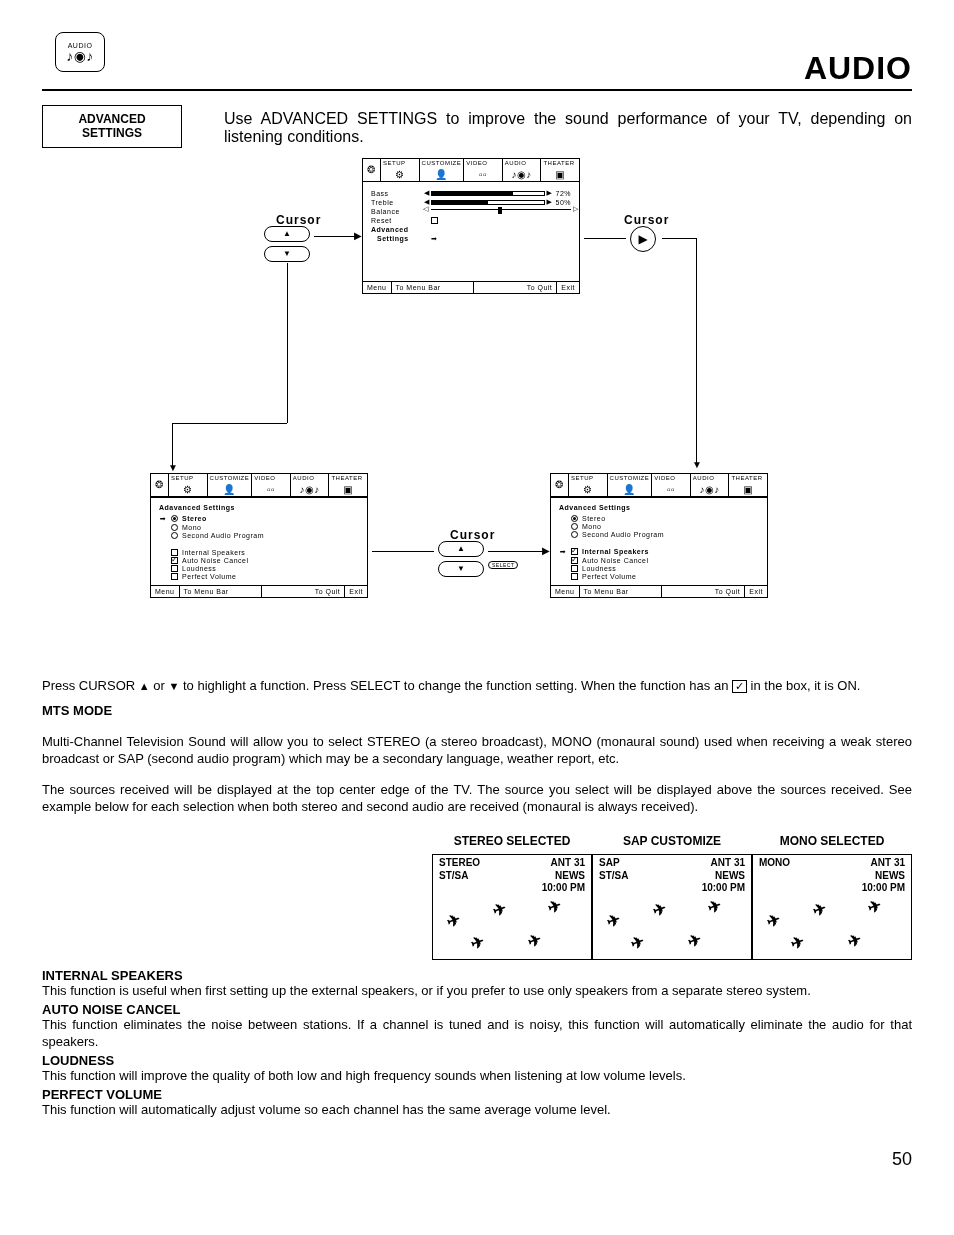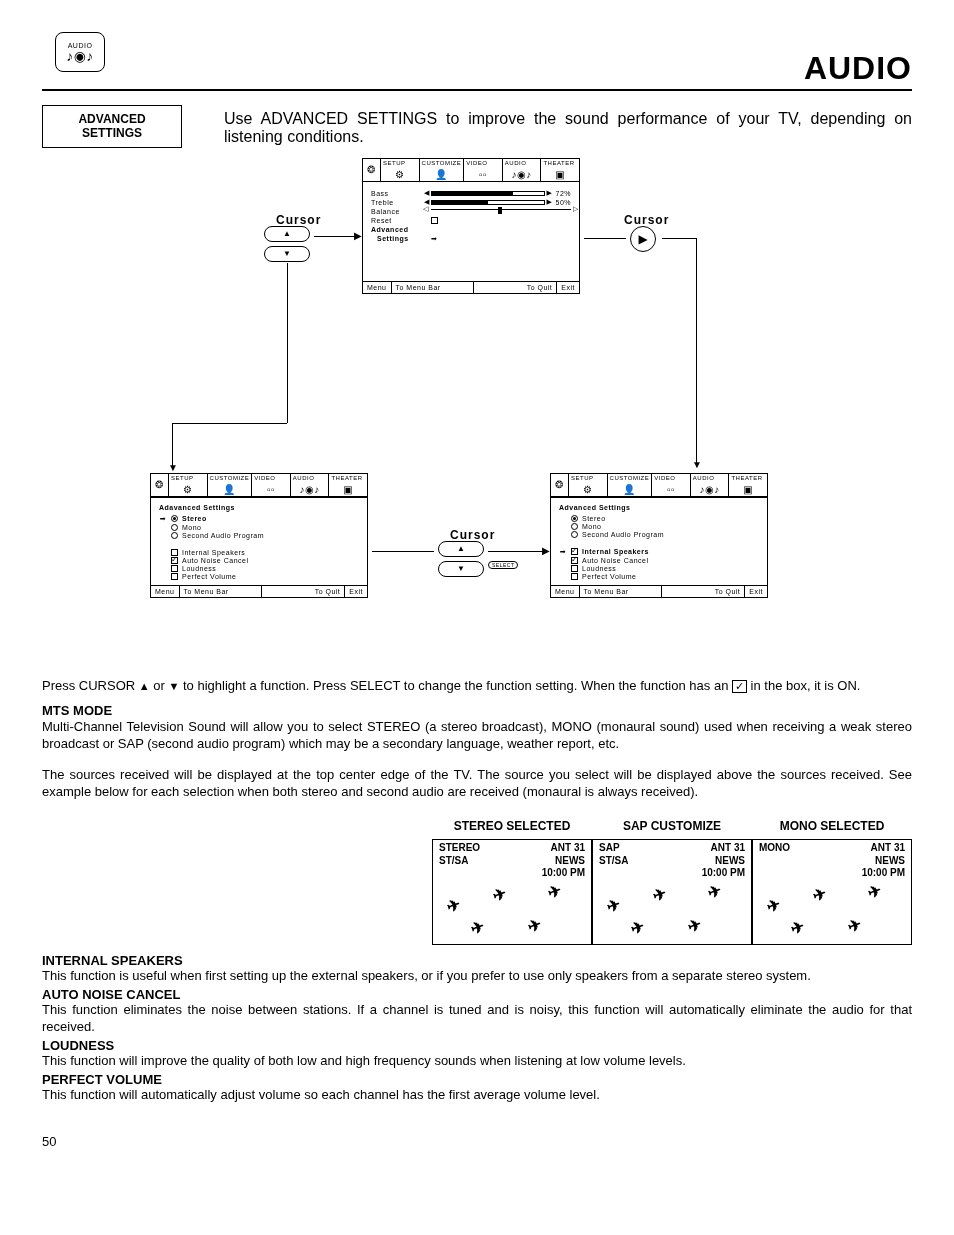--- a/index.html
+++ b/index.html
@@ -103,21 +103,21 @@
   .body-text .arrows { font-size:11px;}
   .tick-box { display:inline-flex; width:15px; height:13px; border:1px solid #000; align-items:center; justify-content:center; font-size:11px; vertical-align:middle;}
   .sec-head { font-weight: bold; font-size: 13px; margin-top:8px;}
   .examples { display: flex; justify-content: flex-end; margin: 18px 0 8px 0; }
   .ex-col { display:flex; flex-direction:column; align-items:center; gap:6px;}
   .ex-title { font-weight:bold; font-size:12px; }
   .ex-box { width:160px; height:106px; border:1.5px solid #000; position:relative; font-size:10px; font-weight:bold; overflow:hidden;}
   .ex-row { display:flex; justify-content:space-between; padding:2px 6px 0 6px;}
   .ex-right { text-align:right; line-height:1.15;}
   .ex-plane { position:absolute; font-size:16px; transform:rotate(-20deg);}
-  .page-num { text-align:left; font-size:13px; margin-top:30px;}
+  .page-num { text-align:right; font-size:18px; margin-top:30px;}
 </style>
 </head>
 <body>
 
 <div class="top-icon">
   <span>AUDIO</span>
   <span class="top-icon-glyph">♪◉♪</span>
 </div>
 
 <h1 class="page-title">AUDIO</h1>
@@ -324,21 +324,21 @@
   </div>
 
 </div>
 
 <p class="body-text">
   <span>Press CURSOR </span><span class="arrows">▲</span><span> or </span><span class="arrows">▼</span><span> to highlight a function. Press SELECT to change the function setting. When the function has an </span>
   <span class="tick-box">✓</span><span> in the box, it is ON.</span>
 </p>
 
 <div class="sec-head">MTS MODE</div>
-<p class="body-text" style="margin-top:1px">Multi-Channel Television Sound will allow you to select STEREO (a stereo broadcast), MONO (monaural sound) used when receiving a weak stereo broadcast or SAP (second audio program) which may be a secondary language, weather report, etc.</p>
+<p class="body-text" style="margin-top:16px">Multi-Channel Television Sound will allow you to select STEREO (a stereo broadcast), MONO (monaural sound) used when receiving a weak stereo broadcast or SAP (second audio program) which may be a secondary language, weather report, etc.</p>
 <p class="body-text" style="margin-top:15px">The sources received will be displayed at the top center edge of the TV.  The source you select will be displayed above the sources received.  See example below for each selection when both stereo and second audio are received (monaural is always received).</p>
 
 <div class="examples">
   <div class="ex-col">
     <div class="ex-title">STEREO SELECTED</div>
     <div class="ex-box">
       <div class="ex-row">
           <span>STEREO</span>
           <span>ANT   31</span>
         </div>
@@ -388,21 +388,21 @@
       <span class="ex-plane" style="top:78px;left:38px">✈</span>
       <span class="ex-plane" style="top:76px;left:95px">✈</span>
     </div>
   </div>
 </div>
 
 <div class="sec-head">INTERNAL SPEAKERS</div>
 <p class="body-text" style="margin-top:0">This function is useful when first setting up the external speakers, or if you prefer to use only speakers from a separate stereo system.</p>
 
 <div class="sec-head" style="margin-top:2px">AUTO NOISE CANCEL</div>
-<p class="body-text" style="margin-top:0">This function eliminates the noise between stations. If a channel is tuned and is noisy, this function will automatically eliminate the audio for that received.</p>
+<p class="body-text" style="margin-top:0">This function eliminates the noise between stations. If a channel is tuned and is noisy, this function will automatically eliminate the audio for that speakers.</p>
 
 <div class="sec-head" style="margin-top:2px">LOUDNESS</div>
 <p class="body-text" style="margin-top:0">This function will improve the quality of both low and high frequency sounds when listening at low volume levels.</p>
 
 <div class="sec-head" style="margin-top:2px">PERFECT VOLUME</div>
-<p class="body-text" style="margin-top:0">This function will automatically adjust volume so each channel has the first average volume level.</p>
+<p class="body-text" style="margin-top:0">This function will automatically adjust volume so each channel has the same average volume level.</p>
 
 <div class="page-num">50</div>
 
 </body></html>

